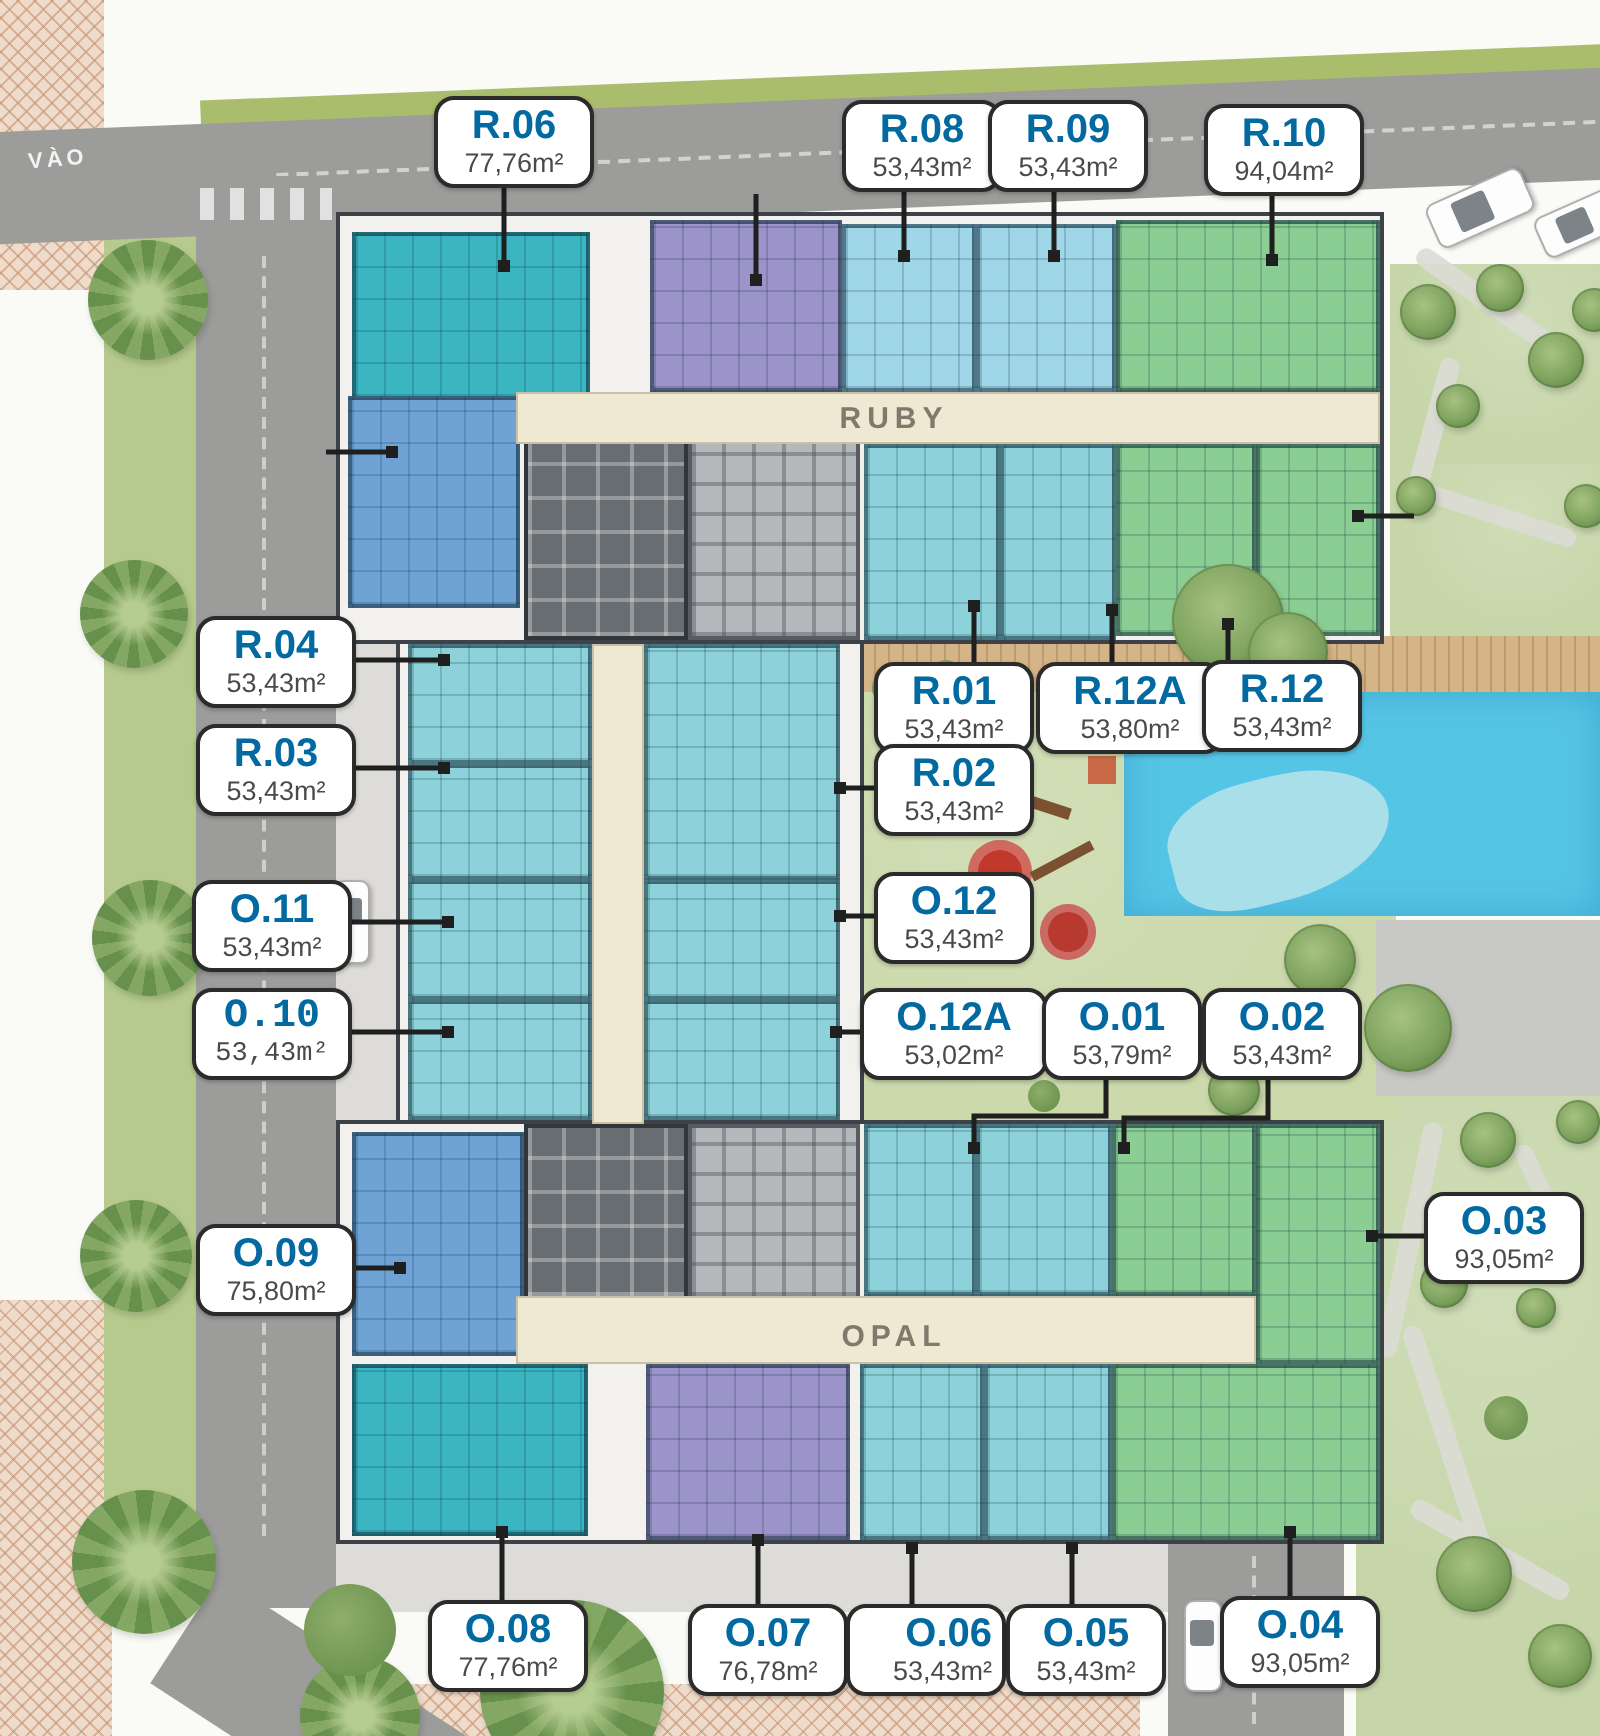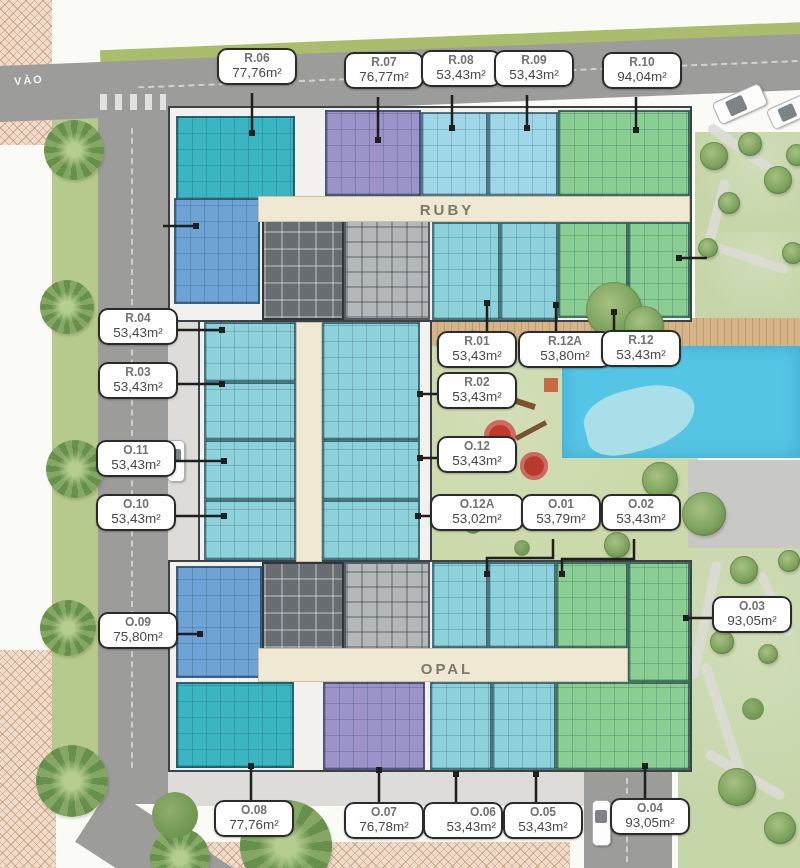--- a/index.html
+++ b/index.html
@@ -42,21 +42,21 @@
     letter-spacing:3px;color:#7f7a6c;z-index:15;}
   .entrance{position:absolute;color:rgba(255,255,255,.88);font-weight:bold;font-size:11px;
     letter-spacing:2px;transform:rotate(-5deg);z-index:6;}
   .car{position:absolute;background:#fdfdfd;border:1px solid #aeaeae;border-radius:5px;z-index:26;
     box-shadow:1px 1px 2px rgba(0,0,0,.25);}
   .car .win{position:absolute;background:#7d8488;border-radius:2px;}
   .pg{position:absolute;z-index:21;}
   .unit-label{position:absolute;width:66px;background:#fff;border:2.5px solid #2b2b2b;border-radius:10px;
     padding:2px 5px;text-align:center;z-index:40;box-shadow:0 1px 2px rgba(0,0,0,.25);box-sizing:content-box;}
   .unit-label.wide{width:80px;}
-  .unit-label .nm{display:block;font-weight:bold;font-size:12px;color:#737373;line-height:1.1;}
+  .unit-label .nm{display:block;font-weight:bold;font-size:20px;color:#0369a1;line-height:1.1;}
   .unit-label .ar{display:block;font-size:13.5px;color:#4a4a4a;line-height:1.15;}
   .dashline{position:absolute;border-top:2px dashed rgba(255,255,255,.55);}
   #leaders{position:absolute;left:0;top:0;z-index:38;pointer-events:none;}
 </style>
 </head>
 <body>
 
 <div id="plan">
 
   <div class="hatch" style="left:0;top:0;width:52px;height:145px;"></div>
@@ -241,24 +241,20 @@
     <div class="tree big" style="left: 778px; top: 550px; width: 22px; height: 22px;"></div>
     <div class="tree big" style="left: 710px; top: 630px; width: 24px; height: 24px;"></div>
     <div class="tree big" style="left: 758px; top: 644px; width: 20px; height: 20px;"></div>
     <div class="tree big" style="left: 718px; top: 768px; width: 38px; height: 38px;"></div>
     <div class="tree big" style="left: 764px; top: 812px; width: 32px; height: 32px;"></div>
     <div class="tree bush" style="left: 742px; top: 698px; width: 22px; height: 22px;"></div>
     <div class="unit-label" style="left: 217px; top: 48px;">
       <span class="nm">R.06</span>
       <span class="ar">77,76m²</span>
     </div>
-    <div class="unit-label" style="left: 344px; top: 52px;">
-      <span class="nm">R.07</span>
-      <span class="ar">76,77m²</span>
-    </div>
     <div class="unit-label" style="left: 421px; top: 50px;">
       <span class="nm">R.08</span>
       <span class="ar">53,43m²</span>
     </div>
     <div class="unit-label" style="left: 494px; top: 50px;">
       <span class="nm">R.09</span>
       <span class="ar">53,43m²</span>
     </div>
     <div class="unit-label" style="left: 602px; top: 52px;">
       <span class="nm">R.10</span>
@@ -269,21 +265,21 @@
       <span class="ar">53,43m²</span>
     </div>
     <div class="unit-label" style="left: 98px; top: 362px;">
       <span class="nm">R.03</span>
       <span class="ar">53,43m²</span>
     </div>
     <div class="unit-label" style="left: 96px; top: 440px;">
       <span class="nm">O.11</span>
       <span class="ar">53,43m²</span>
     </div>
-    <div class="unit-label" style="left: 96px; top: 494px;">
+    <div class="unit-label" style="left: 96px; top: 494px; font-family: Liberation Mono, monospace;">
       <span class="nm">O.10</span>
       <span class="ar">53,43m²</span>
     </div>
     <div class="unit-label" style="left: 98px; top: 612px;">
       <span class="nm">O.09</span>
       <span class="ar">75,80m²</span>
     </div>
     <div class="unit-label" style="left: 437px; top: 331px;">
       <span class="nm">R.01</span>
       <span class="ar">53,43m²</span>

